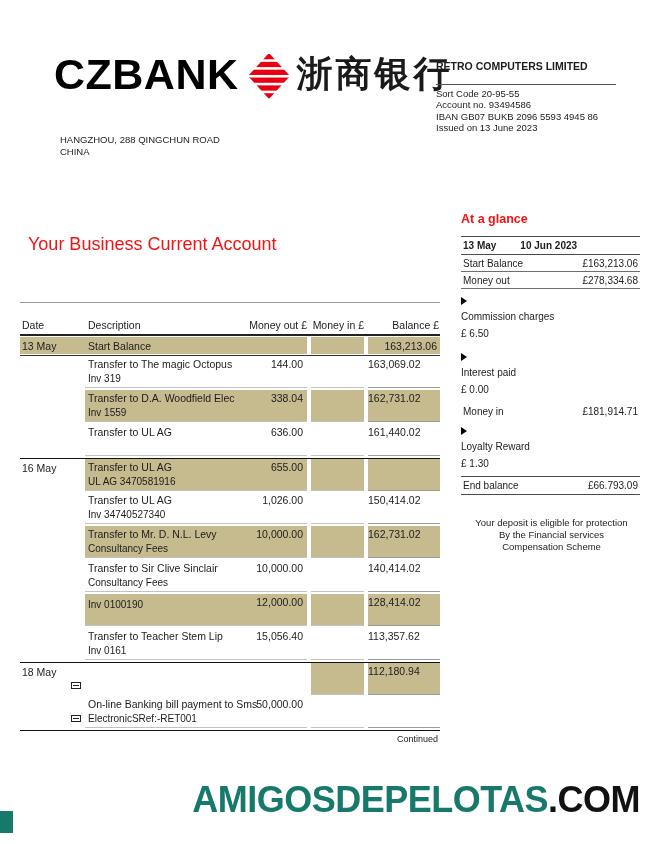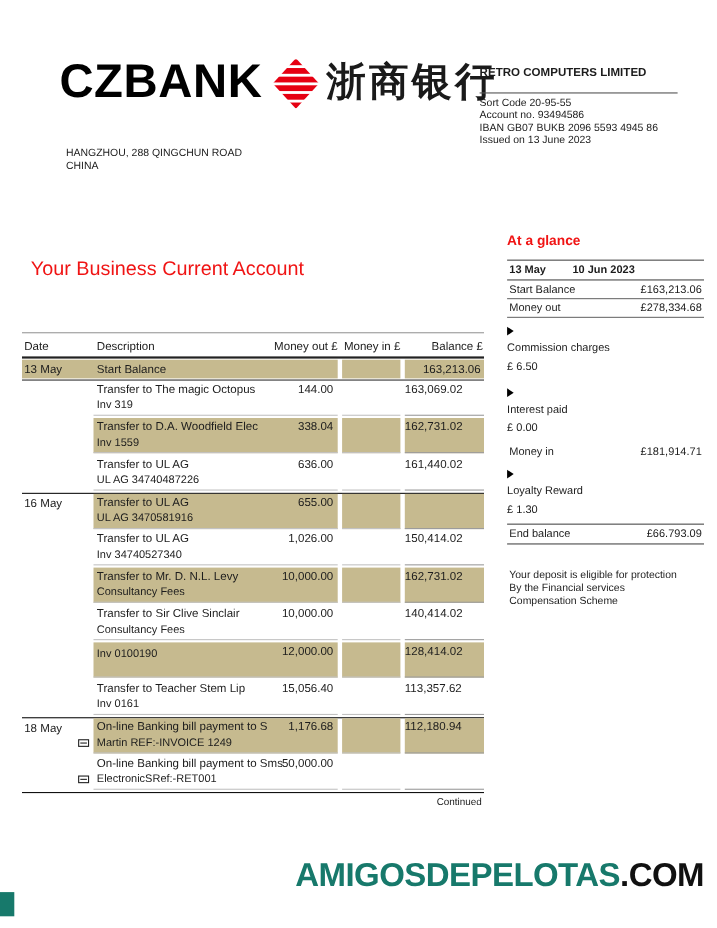--- a/index.html
+++ b/index.html
@@ -23,24 +23,24 @@
   
   .glance { position:absolute; left:461px; top:212px; width:179px; font-size:10px; }
   .glance-heading { color:var(--red); font-weight:bold; font-size:12.5px; margin-bottom:10px; }
   .g-period { display:flex; gap:24px; font-weight:bold; border-top:1px solid #4a4a4a; border-bottom:1px solid #4a4a4a; padding:3px 0 3px 2px; }
   .g-row { display:flex; justify-content:space-between; padding:2.5px 2px; border-bottom:1px solid #6e6e6e; }
   .g-row.no-border { border-bottom:none; margin-top:8px; }
   .g-row.boxed { border-top:1px solid #4a4a4a; border-bottom:1px solid #4a4a4a; margin-top:7px; padding:3px 2px; }
   .g-bullet { display:flex; align-items:flex-start; gap:6px; margin-top:8px;flex-direction:column; }
   .g-bullet.wide-gap { margin-top:14px; }
   .tri { width:0; height:0; border-left:6px solid #000; border-top:4px solid transparent; border-bottom:4px solid transparent; flex:0 0 auto; }
-  .protection-note { margin-top:22px; font-size:9.5px; line-height:12px; white-space:pre-line; padding-left:2px; }
+  .protection-note { margin-top:22px; font-size:9.5px; line-height:12px; white-space:pre-line; padding-left:2px;text-align:center; }
   
   .statement { position:absolute; left:20px; top:302px; width:420px; font-size:10.5px; }
-  .t-head { position:relative; height:24px; border-top:1px solid #9a9a9a; border-bottom:2px solid #222; }
+  .t-head { position:relative; height:34px; border-top:1px solid #9a9a9a; border-bottom:2px solid #222; }
   .t-head span { position:absolute; bottom:3px; }
   .h-date { left:2px; }
   .h-desc { left:68px; }
   .h-out  { right:133px; }
   .h-in   { right:76px; }
   .h-bal  { right:1px; }
   .t-start { position:relative; height:20px; border-bottom:1px solid #333; }
   .t-start .blk { position:absolute; top:1px; bottom:1px; background:var(--tan); }
   .blk-a { left:0; width:287px; }
   .blk-b { left:291px; width:53px; }
@@ -56,21 +56,21 @@
   .cell-bal  { position:absolute; left:348px; top:0; width:72px; height:32px; border-bottom:1px solid #9c9c9c; padding:2px 3px 0 0; }
   .t-row.shaded .cell-desc, .t-row.shaded .cell-in, .t-row.shaded .cell-bal { background:var(--tan); }
   .desc-line1 { padding-right:70px; white-space:nowrap; }
   .desc-line2 { margin-top:3px; font-size:10px; white-space:nowrap; }
   .money-out { position:absolute; right:4px; top:2px; }
   .bill-icon { position:absolute; left:51px; top:19px; width:10px; height:7px; border:1px solid #222; background:#fff; }
   .bill-icon::after { content:""; position:absolute; left:1px; right:1px; top:2px; border-top:1px solid #222; }
   .t-end { border-top:1.5px solid #111; }
   .continued { text-align:right; font-size:9px; padding:3px 2px 0 0; color:#222; }
   
-  .watermark { position:absolute; right:12px; top:779px; font-size:30px; font-weight:bold; letter-spacing:-0.5px; white-space:nowrap;margin-left:13px; }
+  .watermark { position:absolute; right:12px; top:779px; font-size:36px; font-weight:bold; letter-spacing:-0.5px; white-space:nowrap;margin-left:13px; }
   .wm-main { color:var(--teal); }
   .wm-suffix { color:#111; }
   .corner-mark { position:absolute; left:0; top:811px; width:13px; height:22px; background:var(--teal); }
 </style>
 </head>
 <body>
 
 <div class="page">
 
   <div class="logo">
@@ -190,21 +190,20 @@
     </div>
     <div class="cell-in"></div>
     <div class="cell-bal">162,731.02</div>
   </div>
 
   <div class="t-row">
     <span class="cell-date"></span>
 
     <div class="cell-desc">
       <div class="desc-line1">Transfer to UL AG</div>
-      <div class="desc-line2">UL AG 34740487226</div>
       <span class="money-out">636.00</span>
     </div>
     <div class="cell-in"></div>
     <div class="cell-bal">161,440.02</div>
   </div>
 
   <div class="t-row shaded group-start">
     <span class="cell-date">16 May</span>
 
     <div class="cell-desc">
@@ -271,25 +270,20 @@
       <div class="desc-line2">Inv 0161</div>
       <span class="money-out">15,056.40</span>
     </div>
     <div class="cell-in"></div>
     <div class="cell-bal">113,357.62</div>
   </div>
 
   <div class="t-row shaded group-start">
     <span class="cell-date">18 May</span>
     <span class="bill-icon"></span>
-    <div class="cell-desc">
-      <div class="desc-line1">On-line Banking bill payment to S</div>
-      <div class="desc-line2">Martin REF:-INVOICE 1249</div>
-      <span class="money-out">1,176.68</span>
-    </div>
     <div class="cell-in"></div>
     <div class="cell-bal">112,180.94</div>
   </div>
 
   <div class="t-row">
     <span class="cell-date"></span>
     <span class="bill-icon"></span>
     <div class="cell-desc">
       <div class="desc-line1">On-line Banking bill payment to Sms</div>
       <div class="desc-line2">ElectronicSRef:-RET001</div>

